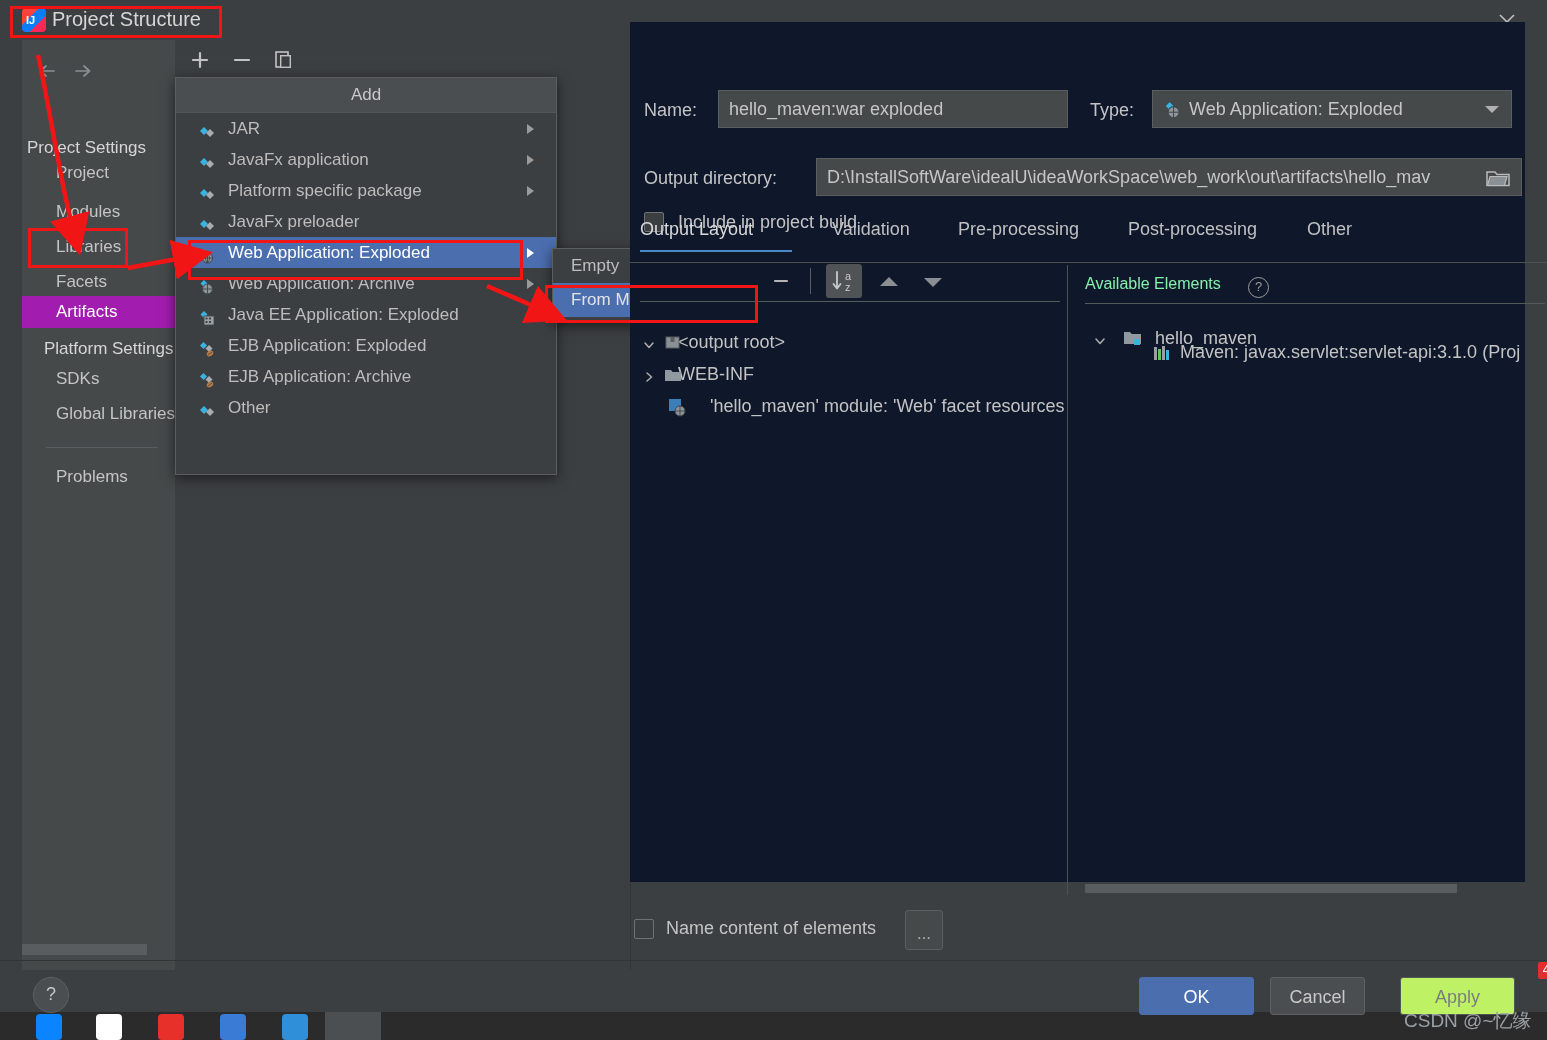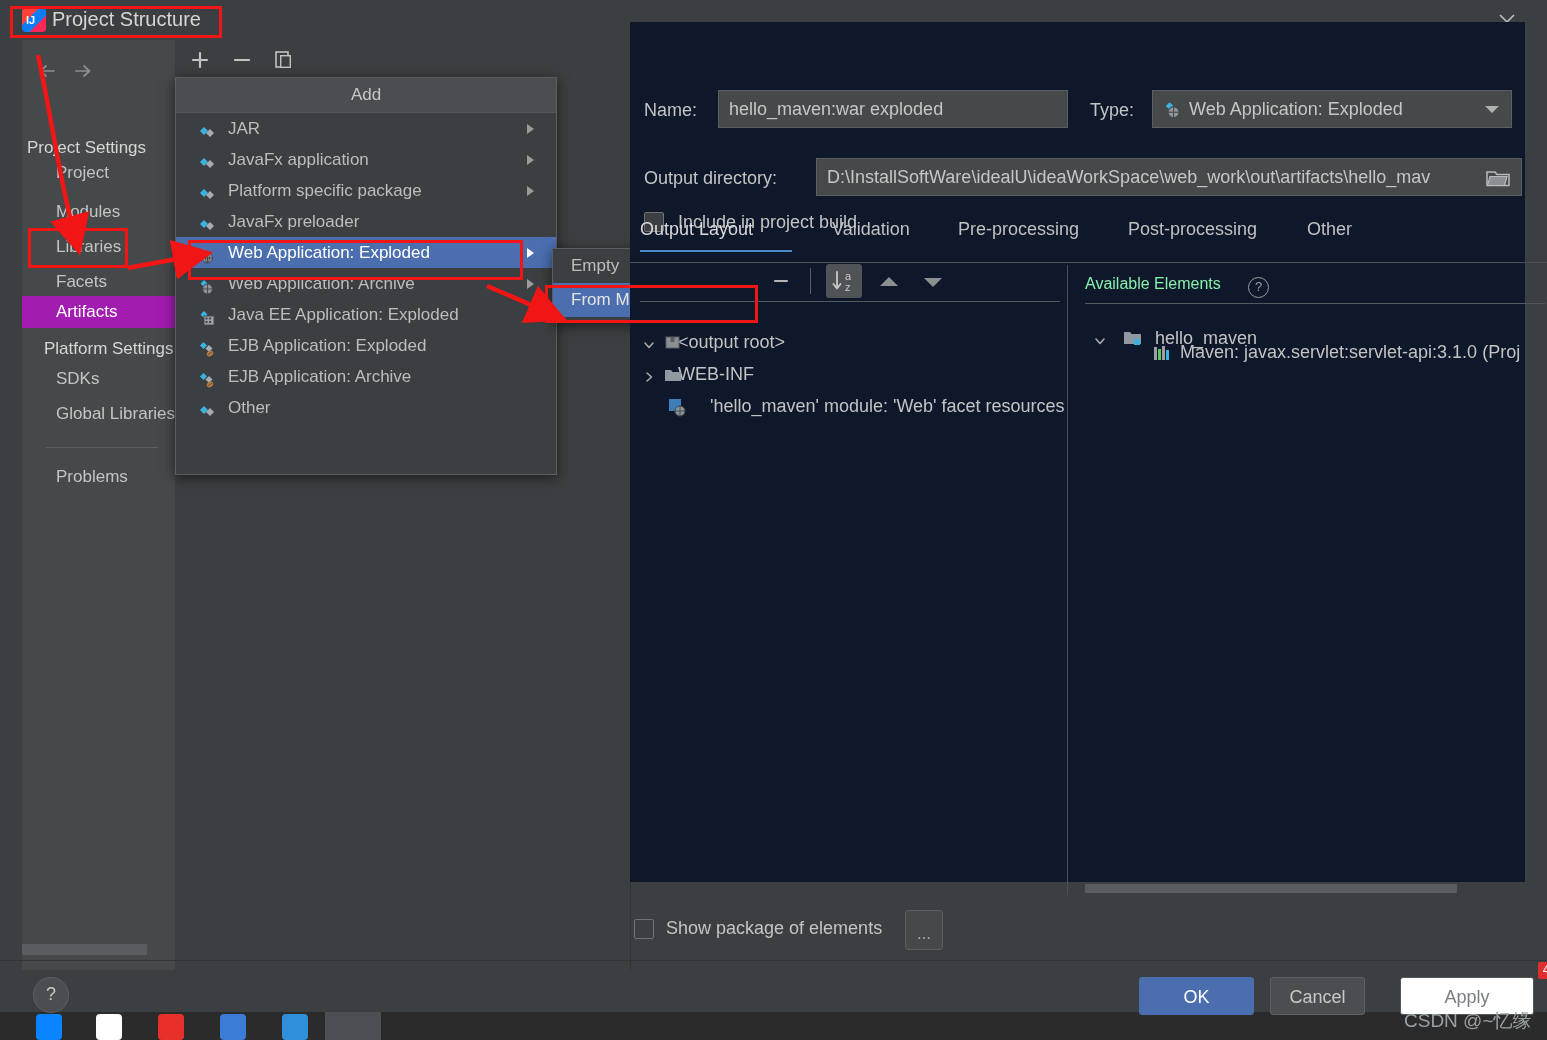--- a/index.html
+++ b/index.html
@@ -114,21 +114,21 @@
   #dots-btn{position:absolute;left:905px;top:910px;width:36px;height:38px;background:#45494a;
     border:1px solid #5a5e60;border-radius:3px;text-align:center;line-height:46px;font-size:17px;color:#b0b0b0;cursor:pointer;}
 
   #footer-line{position:absolute;left:0;top:960px;width:1547px;height:1px;background:#323436;}
   #help-btn{position:absolute;left:33px;top:977px;width:34px;height:34px;border-radius:50%;
     background:#4a4e51;border:1px solid #5d6164;text-align:center;line-height:32px;font-size:18px;color:#c8c8c8;cursor:pointer;}
   .dlg-btn{position:absolute;top:977px;height:38px;line-height:38px;text-align:center;font-size:18px;
     border-radius:3px;box-sizing:border-box;cursor:pointer;}
   #btn-ok{left:1139px;width:115px;background:#4b6eaf;color:#ffffff;border:1px solid #4b6eaf;}
   #btn-cancel{left:1270px;width:95px;background:#4a4e51;color:#c8c8c8;border:1px solid #5d6164;}
-  #btn-apply{left:1400px;width:134px;background:#ffffff;color:#7a7d80;border:1px solid #53575a;}
+  #btn-apply{left:1400px;width:115px;background:#bef264;color:#7a7d80;border:1px solid #53575a;}
 
   #watermark{position:absolute;left:1404px;top:1008px;font-size:19px;color:#9aa0a4;white-space:nowrap;}
 
   
   .anno-box{position:absolute;border:3px solid #f21515;box-sizing:border-box;pointer-events:none;}
   .anno-svg{position:absolute;pointer-events:none;}
 
   
   #badge{position:absolute;left:1538px;top:962px;width:16px;height:17px;background:#e02f2f;color:#fff;
     font-size:12px;line-height:17px;text-align:center;border-radius:2px;}
@@ -500,21 +500,21 @@
       </svg>
     </span>
     <span>Maven: javax.servlet:servlet-api:3.1.0 (Proj</span>
   </div>
 
   <div id="hscroll-track"></div>
   <div id="hscroll-thumb"></div>
 
   <div id="bottom-check">
     <div class="cbx" style="left:0;top:4px;"></div>
-    <div class="cbx-lbl" style="left:32px;top:3px;">Show package of elements</div>
+    <div class="cbx-lbl" style="left:32px;top:3px;">Name content of elements</div>
   </div>
   <div id="dots-btn">...</div>
 
   <div id="footer-line"></div>
   <div id="help-btn">?</div>
   <div class="dlg-btn" id="btn-ok">OK</div>
   <div class="dlg-btn" id="btn-cancel">Cancel</div>
   <div class="dlg-btn" id="btn-apply">Apply</div>
   <div id="badge">4</div>
 </div>

